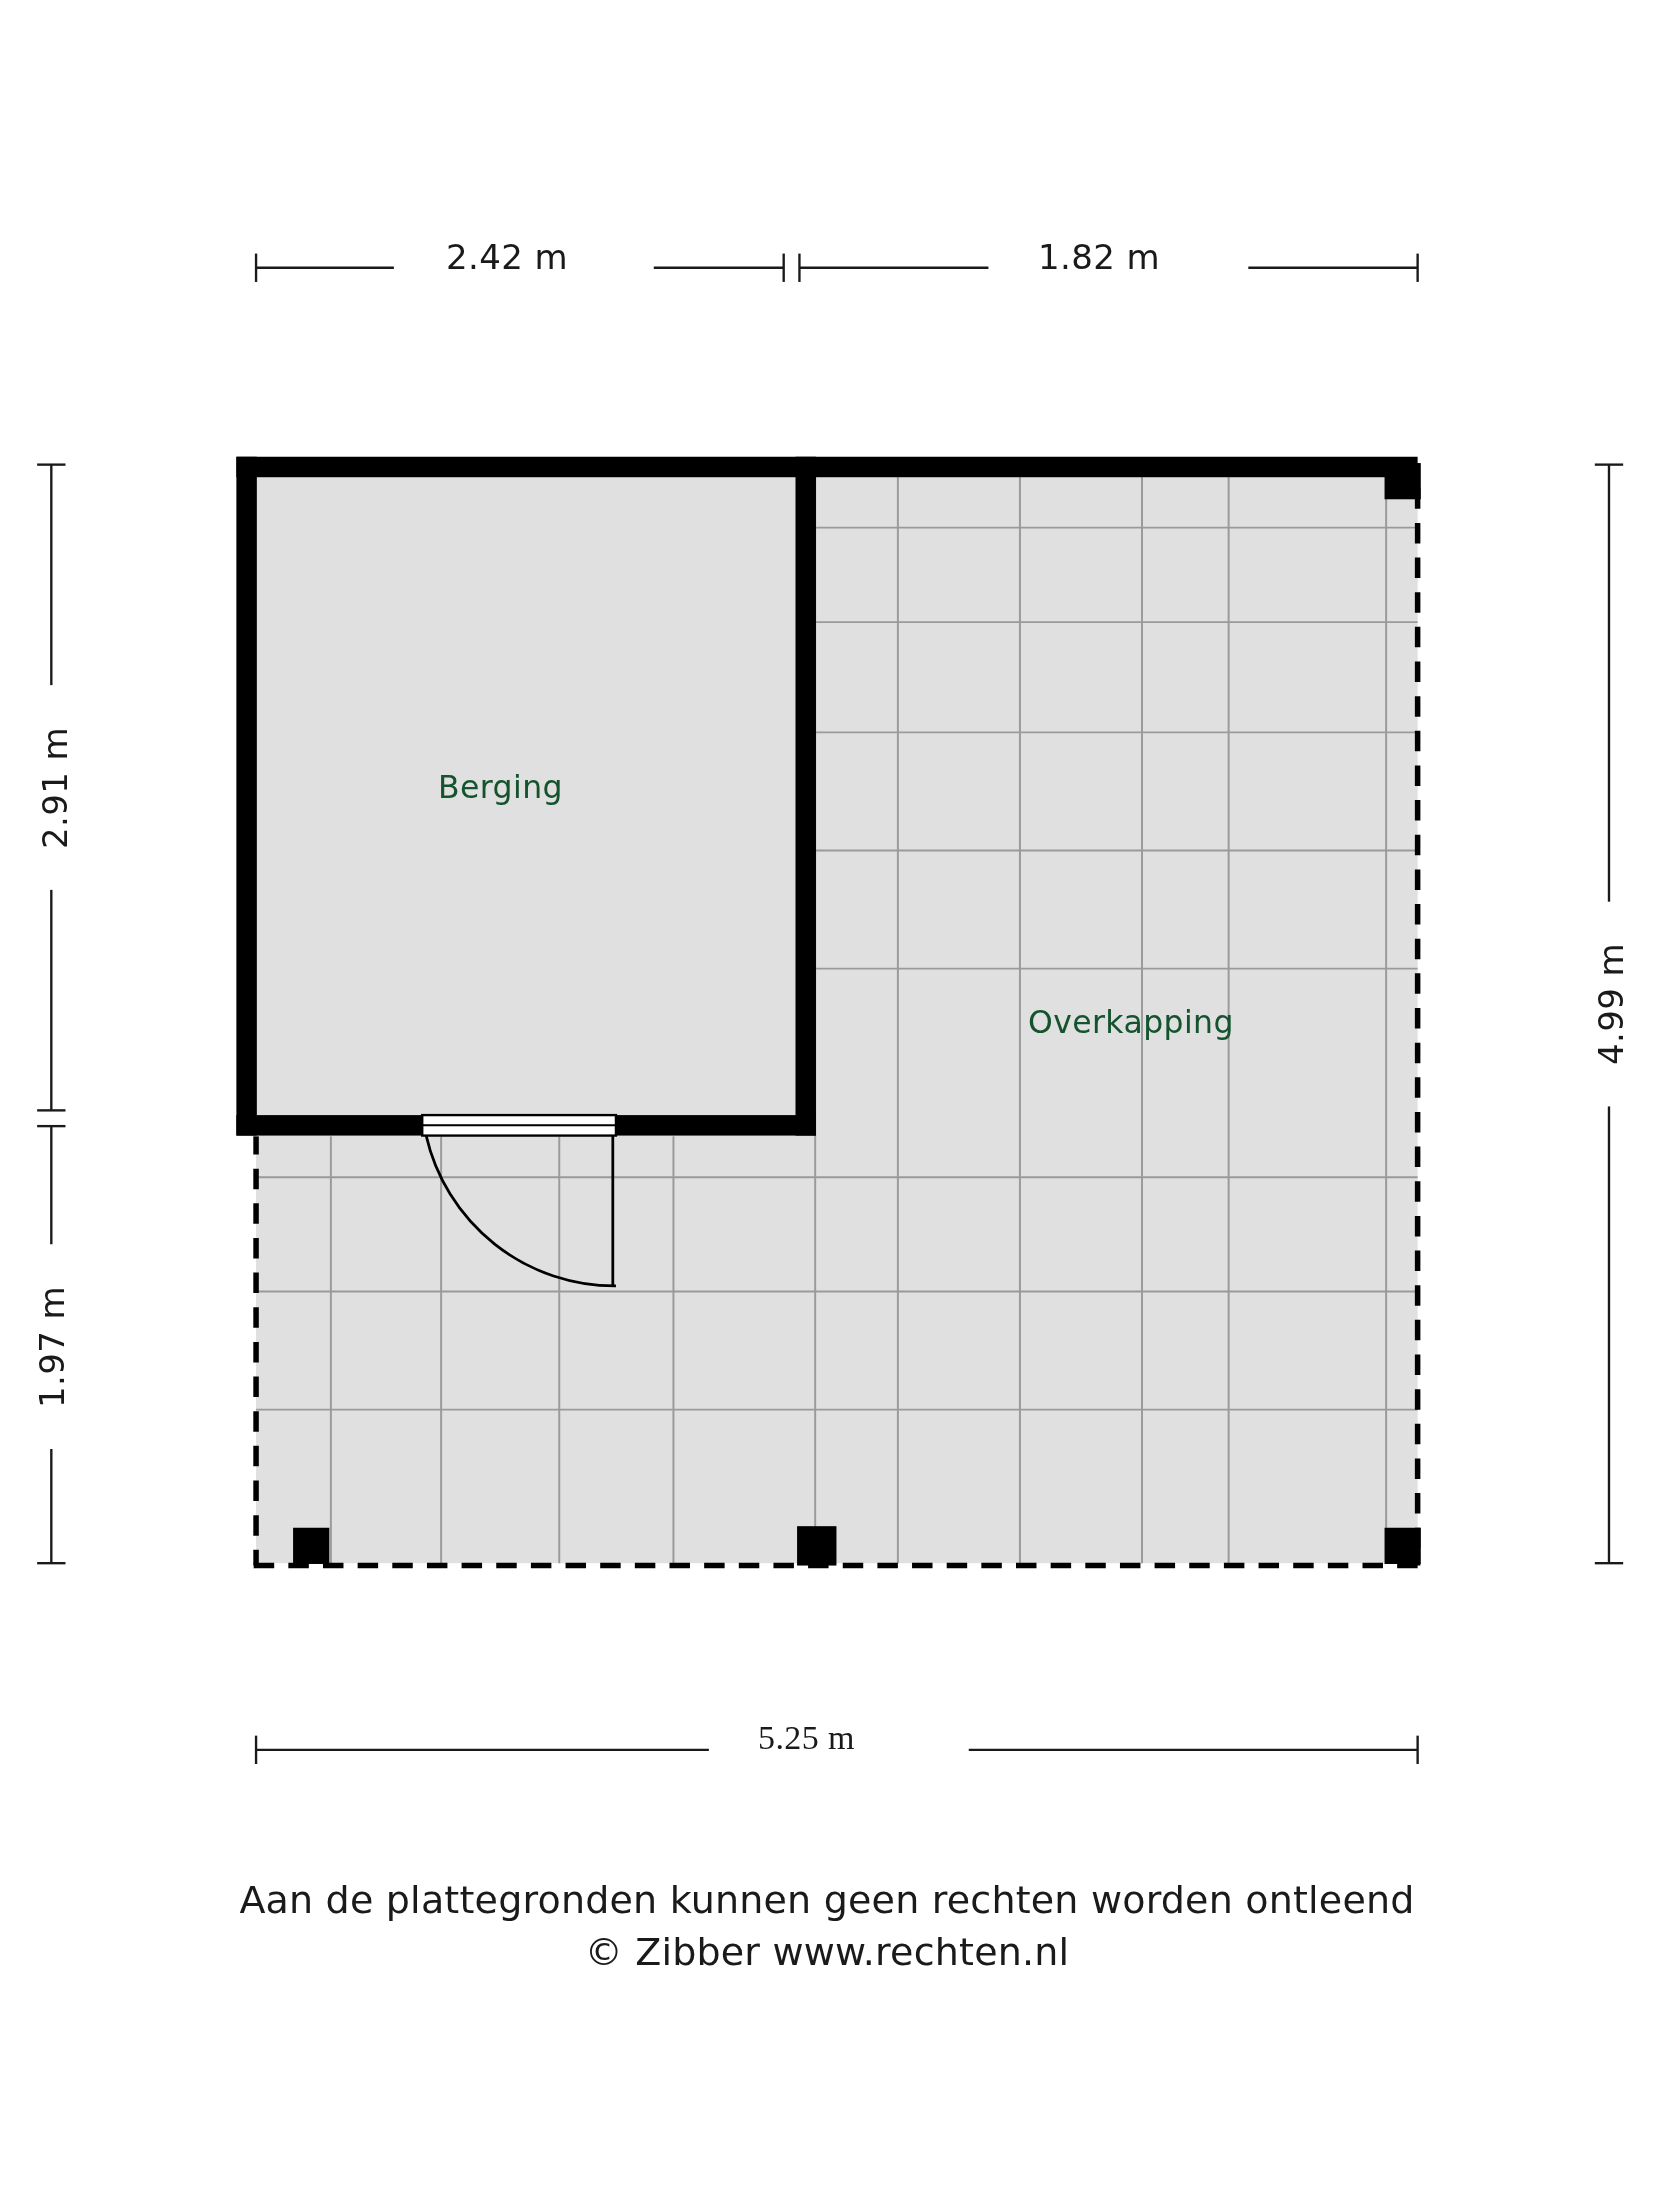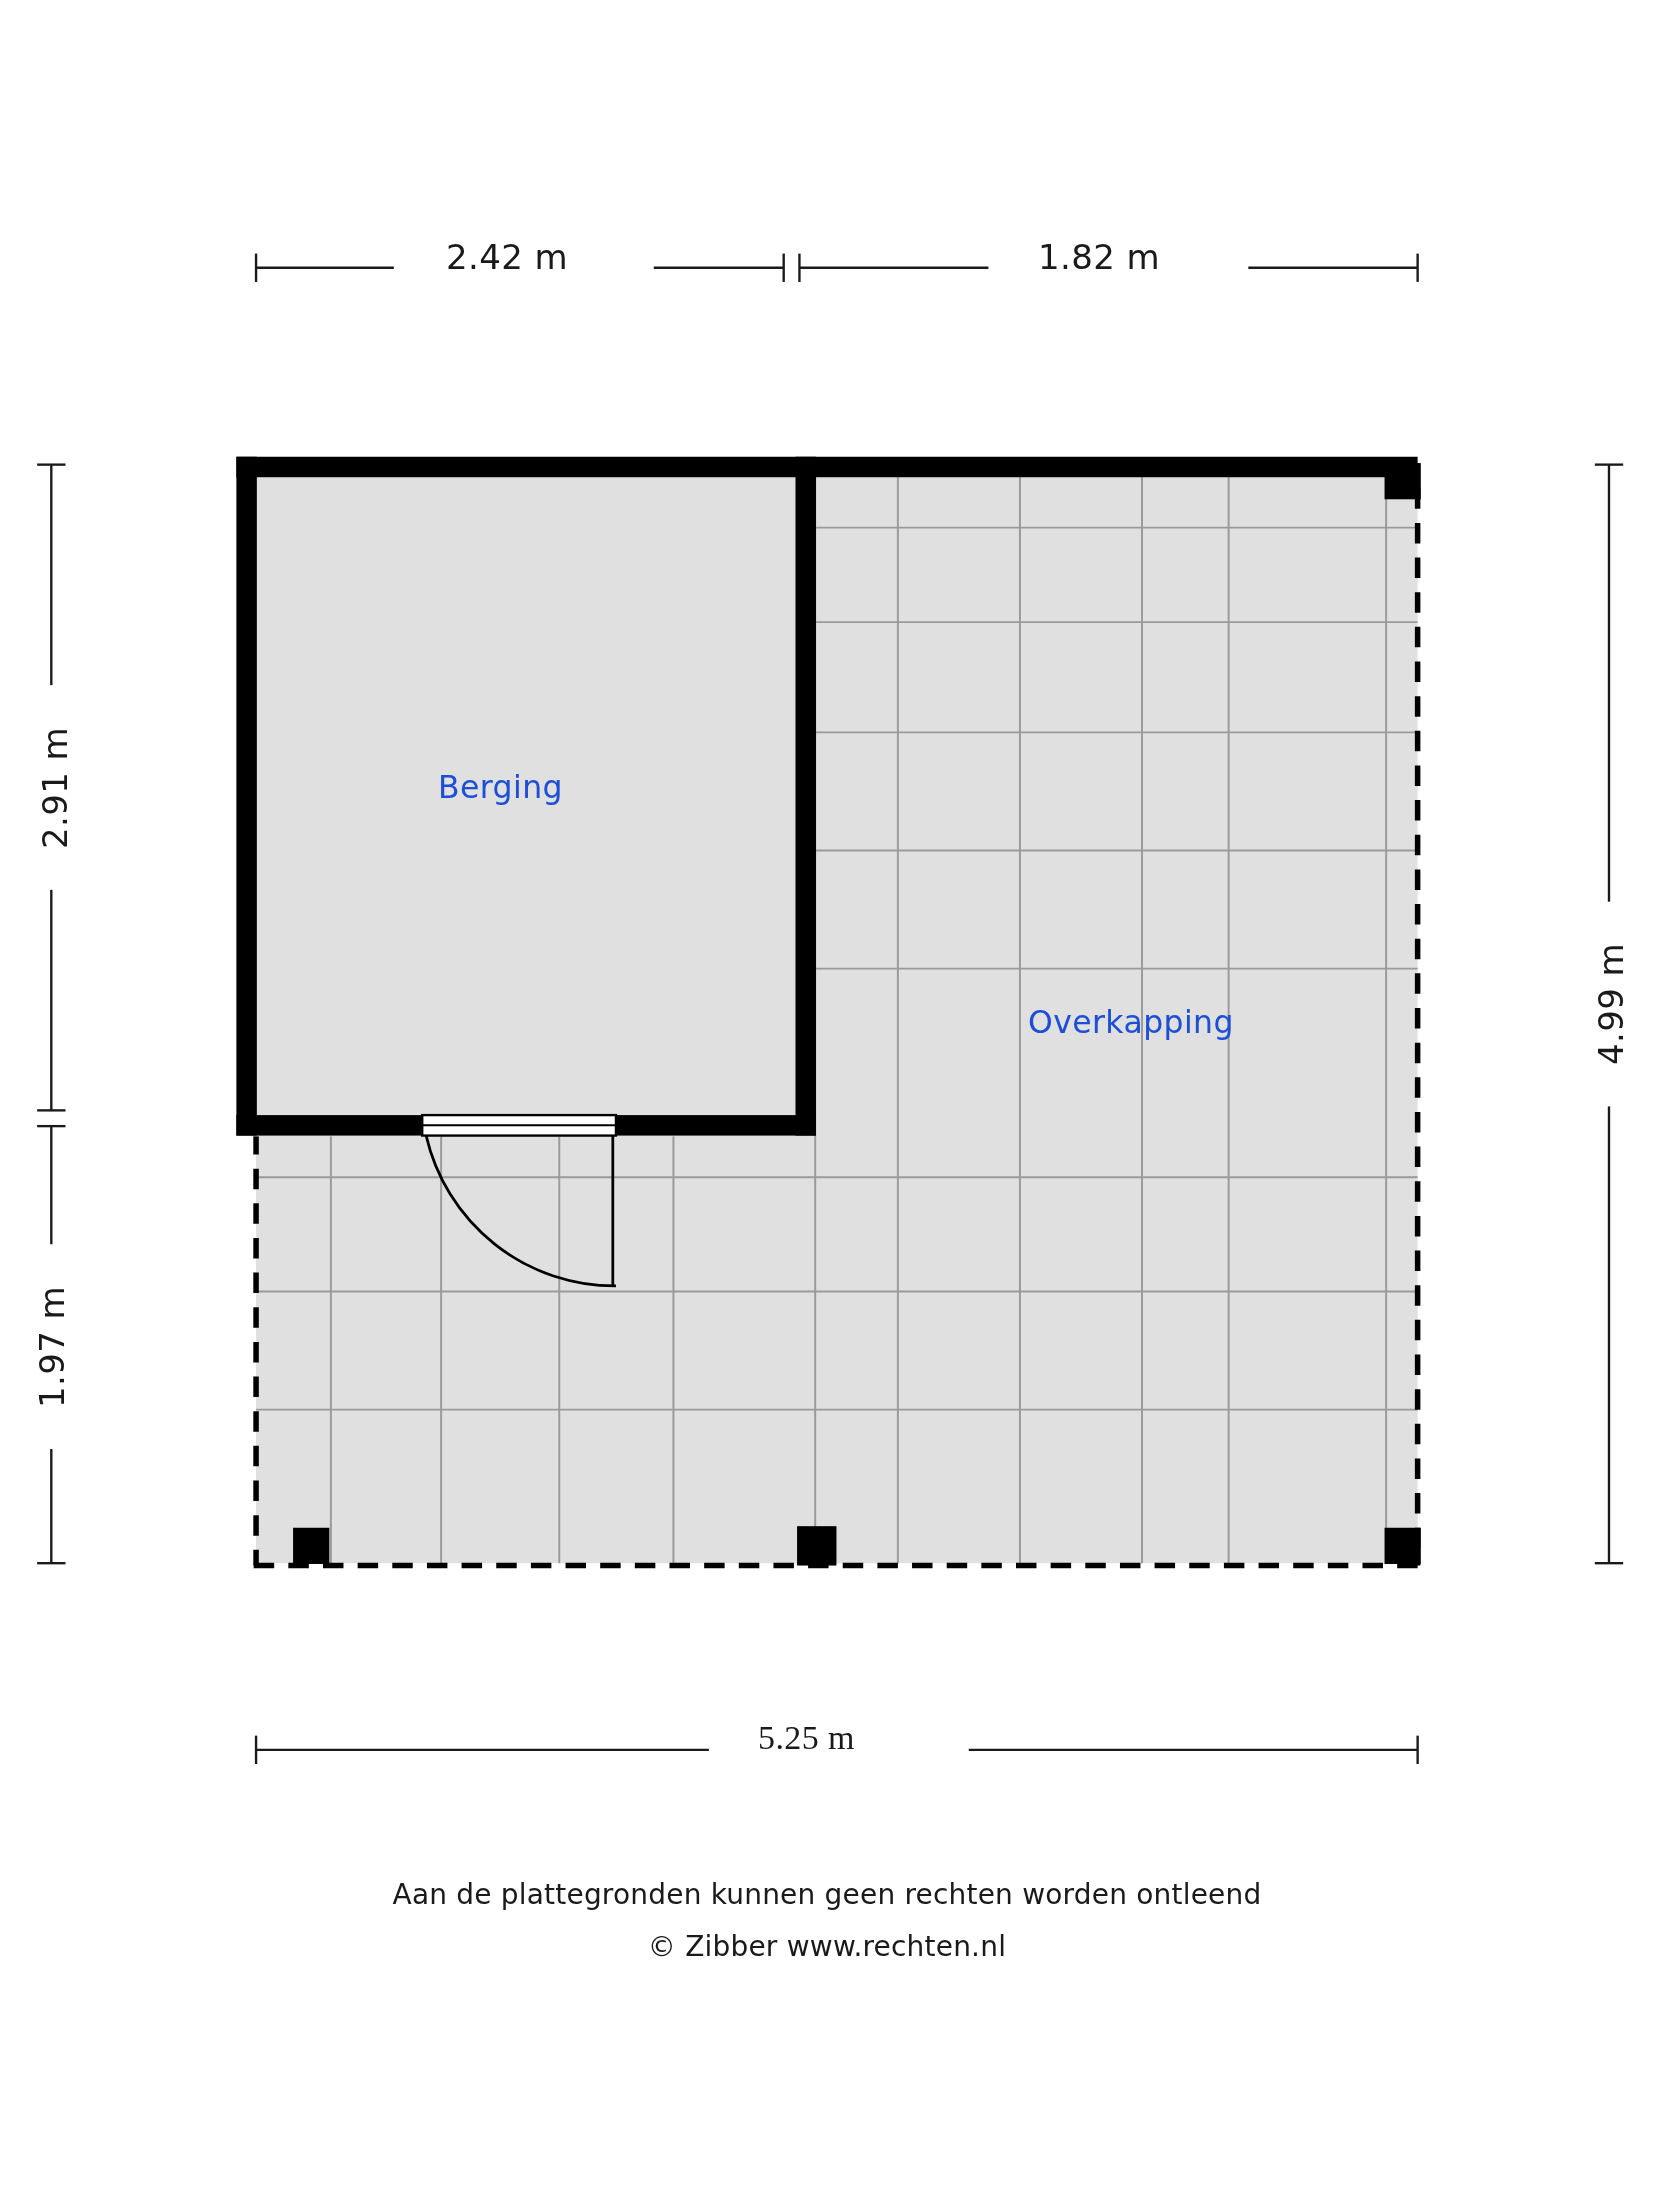--- a/index.html
+++ b/index.html
@@ -28,34 +28,34 @@
     position: absolute;
     font-size: 34px;
     color: #1a1a1a;
     white-space: nowrap;
     letter-spacing: 0.4px;
     text-align: center;
   }
   .room-label {
     position: absolute;
     font-size: 31.5px;
-    color: #1d4ed8;
+    color: #14532d;
     white-space: nowrap;
     letter-spacing: 0.4px;
   }
   .vert {
     transform-origin: center center;
   }
 
   .footer {
     position: absolute;
     left: 0;
     width: 1654px;
     text-align: center;
-    font-size: 28px;
+    font-size: 38px;
     color: #1a1a1a;
     letter-spacing: 0.2px;
   }
   .footer-line1 { top: 1878px; }
   .footer-line2 { top: 1930px; }
 </style>
 </head>
 <body>
 
 <svg id="plan" viewBox="0 0 2100 2800">

